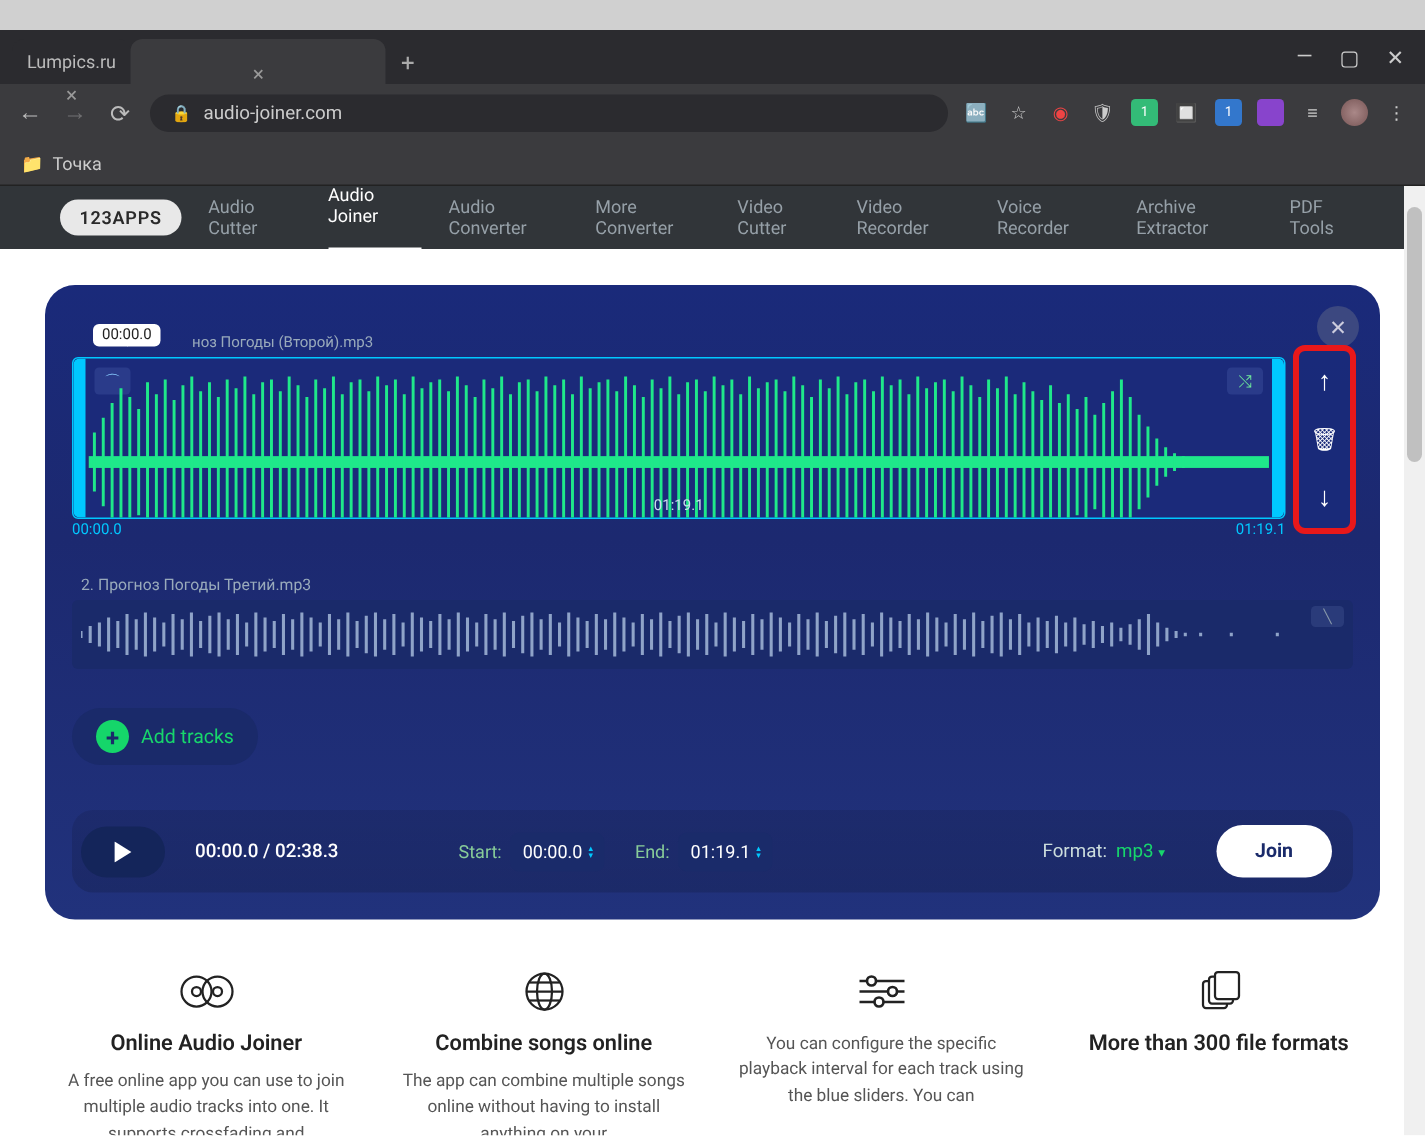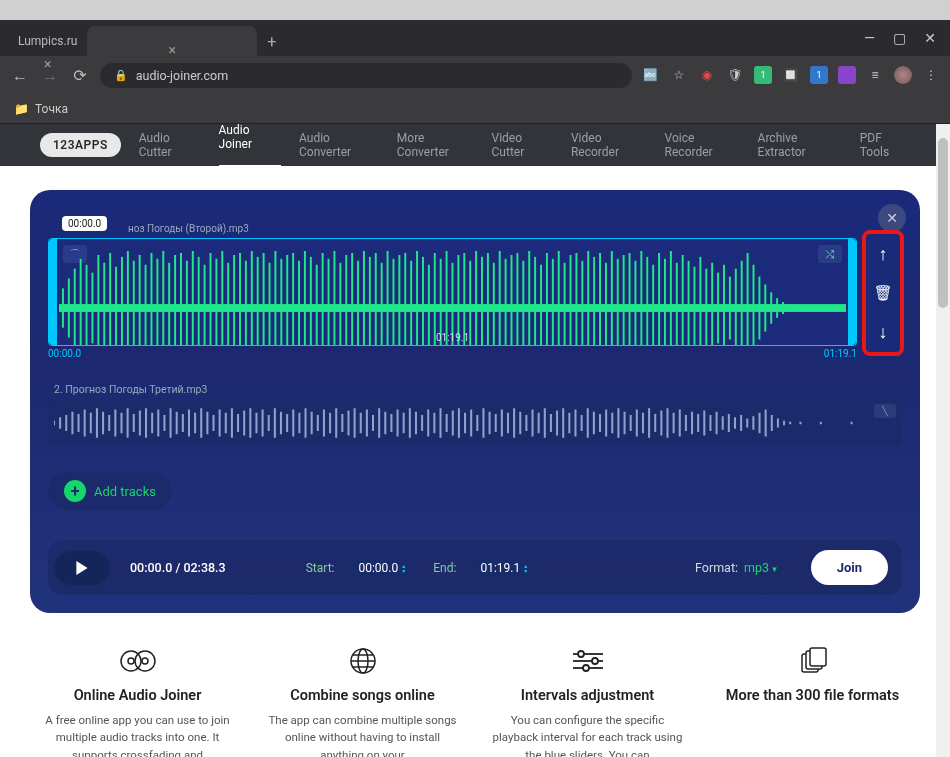--- a/index.html
+++ b/index.html
@@ -58,21 +58,21 @@
 .waveform2 .fadebtn2 { position:absolute; top:4px; right:6px; width:22px; height:14px; background:#2a3b7a; border-radius:3px; font-size:9px; color:#89a; display:flex; align-items:center; justify-content:center; }
 
 .addtracks { margin-top:26px; display:inline-flex; align-items:center; gap:8px; background:#1a2a6a; border-radius:22px; padding:8px 16px; cursor:pointer; }
 .addtracks .plus { width:22px; height:22px; background:#15d66a; border-radius:50%; color:#1a2a6a; display:flex; align-items:center; justify-content:center; font-weight:bold; }
 .addtracks span.lbl { color:#17d66c; font-size:13px; font-weight:400; }
 
 .playbar { margin-top:30px; display:flex; align-items:center; gap:20px; background: linear-gradient(180deg, rgba(0,0,0,0.1), rgba(0,0,0,0.15)); border-radius:14px; padding:10px 14px 10px 6px; }
 .playbtn { width:56px; height:34px; background:#14255a; border-radius:18px; display:flex; align-items:center; justify-content:center; cursor:pointer; }
 .playbtn svg { fill:#fff; }
 .timecounter { color:#fff; font-size:12.5px; font-weight:500; }
-.timecontrol { display:flex; align-items:center; gap:16px; }
+.timecontrol { display:flex; align-items:center; gap:6px; }
 .timecontrol .lbl { color:#8c9; font-size:12px; }
 .timecontrol .val { background:#1a2b6a; color:#fff; font-size:12px; padding:6px 8px; border-radius:6px; display:inline-flex; align-items:center; gap:4px; }
 .spinner { display:inline-flex; flex-direction:column; font-size:6px; line-height:5px; color:#00c8ff; }
 .format { display:flex; align-items:center; gap:6px; margin-left:auto; }
 .format .lbl { color:#cdd; font-size:12.5px; }
 .format .val { color:#17d66c; font-size:12.5px; cursor:pointer; }
 .joinbtn { background:#fff; color:#1a2a6a; font-weight:700; font-size:13px; padding:10px 26px; border-radius:22px; cursor:pointer; margin-left:14px; }
 
 .features { display:flex; padding: 20px 40px 0; gap: 30px; }
 .feature { flex:1; text-align:center; }
@@ -511,21 +511,20 @@
       <div class="feature-icon">
         <svg width="34" height="26" viewBox="0 0 34 26" fill="none" stroke="#222" stroke-width="1.8">
             <line x1="2" y1="6" x2="32" y2="6"></line>
             <circle cx="10" cy="6" r="3" fill="#fff"></circle>
             <line x1="2" y1="13" x2="32" y2="13"></line>
             <circle cx="24" cy="13" r="3" fill="#fff"></circle>
             <line x1="2" y1="20" x2="32" y2="20"></line>
             <circle cx="15" cy="20" r="3" fill="#fff"></circle>
           </svg>
       </div>
-      <h3>Intervals adjustment</h3>
       <p>You can configure the specific playback interval for each track using the blue sliders. You can</p>
     </div>
     <div class="feature">
       <div class="feature-icon">
         <svg width="30" height="30" viewBox="0 0 30 30" fill="none" stroke="#222" stroke-width="1.5">
             <rect x="4" y="8" width="16" height="18" rx="2"></rect>
             <rect x="8" y="5" width="16" height="18" rx="2" fill="#fff"></rect>
             <rect x="12" y="2" width="16" height="18" rx="2" fill="#fff"></rect>
           </svg>
       </div>

